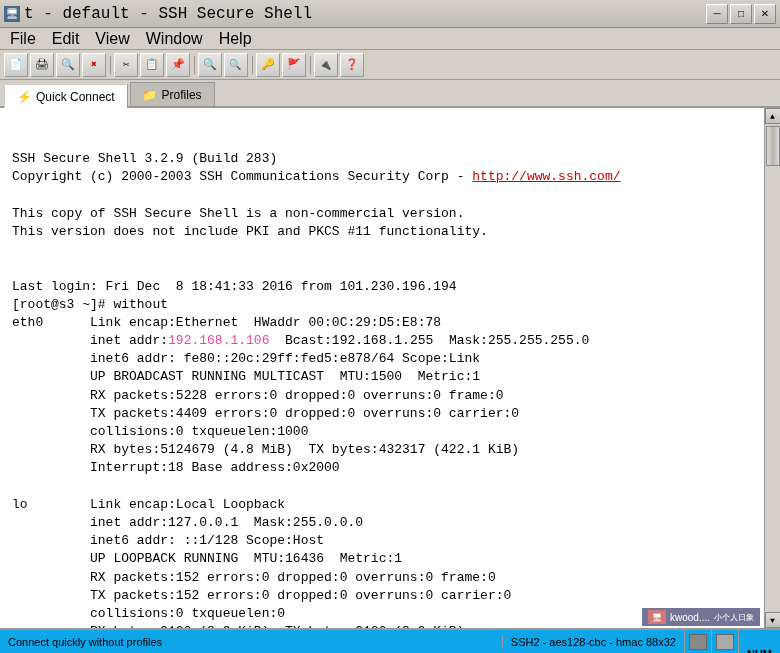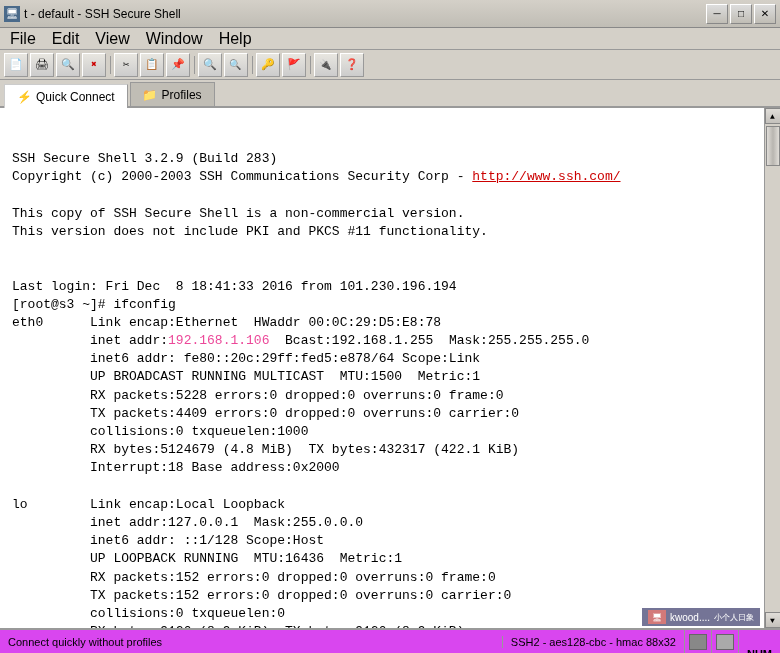--- a/index.html
+++ b/index.html
@@ -31,22 +31,22 @@
       width: 16px;
       height: 16px;
       background: #4a6a8a;
       display: flex;
       align-items: center;
       justify-content: center;
       font-size: 10px;
       color: white;
     }
     .title-text {
-      font-family: Liberation Sans, sans-serif;
-      font-size: 12px;
+      font-family: Liberation Mono, monospace;
+      font-size: 16px;
       color: #000;
     }
     .title-bar-buttons {
       display: flex;
       gap: 2px;
     }
     .title-btn {
       width: 22px;
       height: 20px;
       background: linear-gradient(to bottom, #ddd, #c0bdb5);
@@ -230,21 +230,21 @@
       background: #c04040;
       display: flex;
       align-items: center;
       justify-content: center;
       font-size: 8px;
     }
 
     
     .status-bar {
       height: 25px;
-      background: #d946ef;
+      background: #0ea5e9;
       border-top: 2px solid #999;
       display: flex;
       align-items: center;
       font-family: Arial, sans-serif;
       font-size: 11px;
     }
     .status-section {
       padding: 0 8px;
       height: 100%;
       display: flex;
@@ -329,21 +329,21 @@
   <div class="terminal">
     <div class="terminal-line">&nbsp;</div>
     <div class="terminal-line">SSH Secure Shell 3.2.9 (Build 283)</div>
     <div class="terminal-line">Copyright (c) 2000-2003 SSH Communications Security Corp - <span class="link-text">http://www.ssh.com/</span></div>
     <div class="terminal-line">&nbsp;</div>
     <div class="terminal-line">This copy of SSH Secure Shell is a non-commercial version.</div>
     <div class="terminal-line">This version does not include PKI and PKCS #11 functionality.</div>
     <div class="terminal-line">&nbsp;</div>
     <div class="terminal-line">&nbsp;</div>
     <div class="terminal-line">Last login: Fri Dec  8 18:41:33 2016 from 101.230.196.194</div>
-    <div class="terminal-line">[root@s3 ~]# ifconfig</div>
+    <div class="terminal-line">[root@s3 ~]# without</div>
     <div class="terminal-line">eth0      Link encap:Ethernet  HWaddr 00:0C:29:D5:E8:78</div>
     <div class="terminal-line">          inet addr:<span class="ip-underline">192.168.1.106</span>  Bcast:192.168.1.255  Mask:255.255.255.0</div>
     <div class="terminal-line">          inet6 addr: fe80::20c:29ff:fed5:e878/64 Scope:Link</div>
     <div class="terminal-line">          UP BROADCAST RUNNING MULTICAST  MTU:1500  Metric:1</div>
     <div class="terminal-line">          RX packets:5228 errors:0 dropped:0 overruns:0 frame:0</div>
     <div class="terminal-line">          TX packets:4409 errors:0 dropped:0 overruns:0 carrier:0</div>
     <div class="terminal-line">          collisions:0 txqueuelen:1000</div>
     <div class="terminal-line">          RX bytes:5124679 (4.8 MiB)  TX bytes:432317 (422.1 KiB)</div>
     <div class="terminal-line">          Interrupt:18 Base address:0x2000</div>
     <div class="terminal-line">&nbsp;</div>

